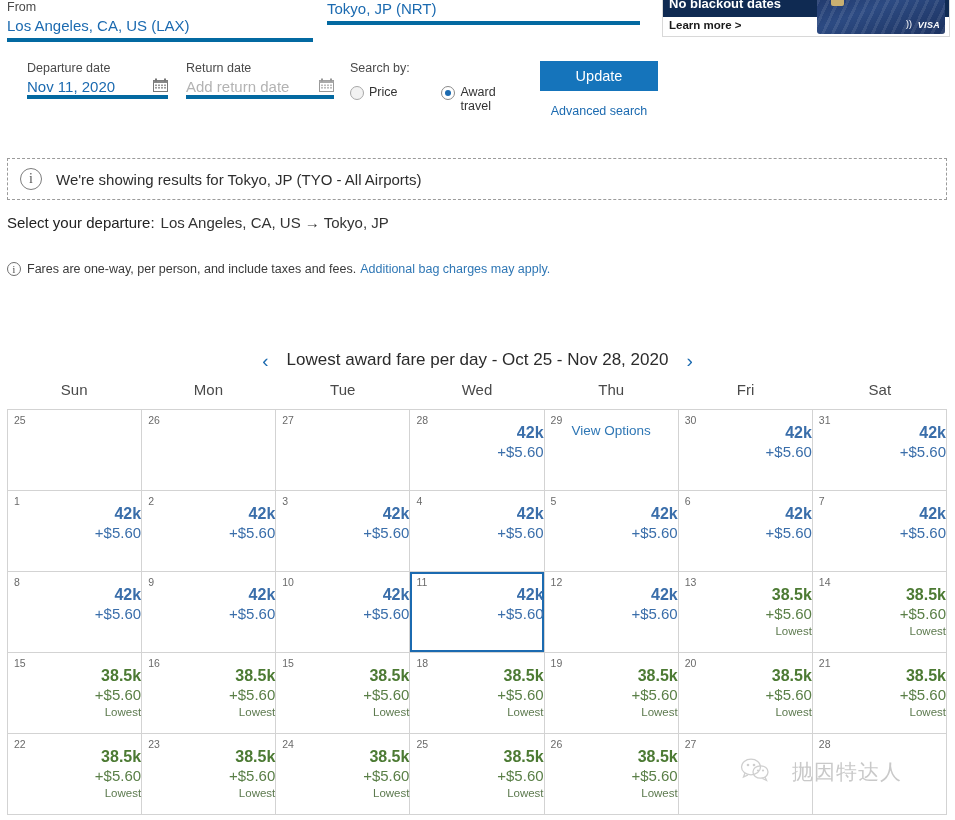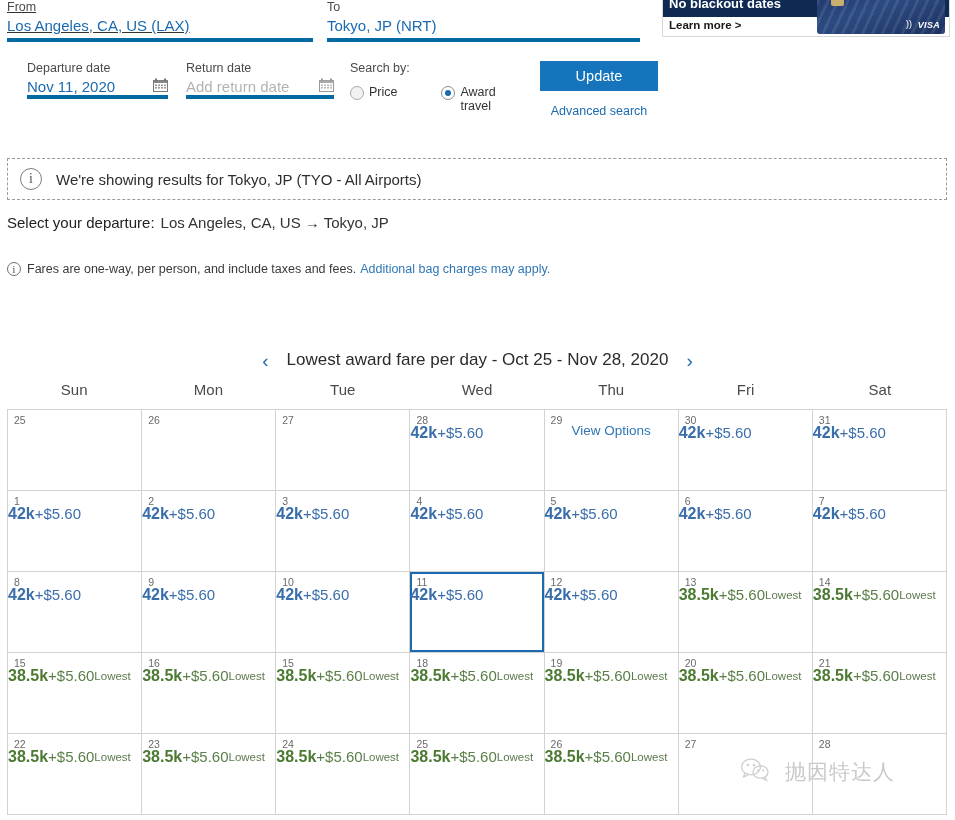--- a/index.html
+++ b/index.html
@@ -14,21 +14,21 @@
   .page { position: relative; width: 955px; height: 820px; }
 
   
   .search-form { position: absolute; left: 0; top: 0; width: 660px; }
   .field-label { font-size: 12.5px; color: #4a4a4a; padding-bottom: 3px; }
   .field-value { font-size: 15px; color: #1b6ab0; padding-bottom: 4px; }
   .field-value.placeholder { color: #b3b3b3; }
   .underline { border-bottom: 4px solid #0369a1; }
 
   .row-1 { display: flex; gap: 0; }
-  .col-from { width: 313px; padding-left: 7px; text-decoration: underline; }
+  .col-from { width: 313px; padding-left: 7px; }
   .col-to { width: 313px; margin-left: 14px; }
 
   .row-2 { display: flex; margin-top: 19px; padding-left: 20px; }
   .dep-col { width: 148px; padding-left: 7px; }
   .ret-col { width: 148px; margin-left: 18px; }
   .date-line { display: flex; align-items: flex-end; justify-content: space-between; }
 
   .cal-icon { width: 15px; height: 14px; position: relative; display: inline-block; margin-bottom: 3px; }
   .cal-icon svg { display: block; }
 
@@ -141,52 +141,51 @@
   .cal-row { display: flex; }
   .cal-cell {
     flex: 1 1 0; height: 81px; position: relative;
     border-right: 1px solid #d3d3d3; border-bottom: 1px solid #d3d3d3;
     background: #ffffff; cursor: pointer;
   }
   .cal-cell.selected { box-shadow: inset 0 0 0 2px #1b6ab0; }
   .daynum { position: absolute; left: 6px; top: 4px; font-size: 10.5px; color: #6a6a6a; }
   .cell-body {
     position: absolute; left: 0; right: 0; top: 13px;
-    display: flex; flex-direction: row; align-items: center; line-height: 1.22;
+    display: flex; flex-direction: column; align-items: flex-end; line-height: 1.22;
   }
   .miles { font-size: 16px; font-weight: bold; }
   .tax { font-size: 15px; }
   .lowest { font-size: 11.5px; margin-top: 1px; }
   .fare-blue .miles, .fare-blue .tax { color: #3a6eaa; }
   .fare-green .miles { color: #4c7a33; }
   .fare-green .tax { color: #5a7f47; }
   .fare-green .lowest { color: #5d7a4f; }
   .view-options { font-size: 13.5px; color: #2f77b5; margin-top: 13px; }
 
   
   .watermark {
     position: absolute; left: 740px; top: 758px;
-    display: flex; align-items: center; gap: 15px;
+    display: flex; align-items: center; gap: 22px;
     color: #c9c9c9; pointer-events: none; user-select: none;
   }
   .wm-text { font-size: 21px; letter-spacing: 1px; font-family: "DejaVu Sans", sans-serif; }
 </style>
 </head>
 <body>
 
 <div class="page">
 
   <div class="search-form">
     <div class="row-1">
       <div class="col-from">
         <div class="field-label">From</div>
         <div class="field-value underline">Los Angeles, CA, US (LAX)</div>
       </div>
       <div class="col-to">
-        <div class="field-label">To</div>
         <div class="field-value underline">Tokyo, JP (NRT)</div>
       </div>
     </div>
 
     <div class="row-2">
       <div class="dep-col">
         <div class="field-label">Departure date</div>
         <div class="date-line underline">
           <span class="field-value" style="padding-bottom:0">Nov 11, 2020</span>
           <span class="cal-icon">

